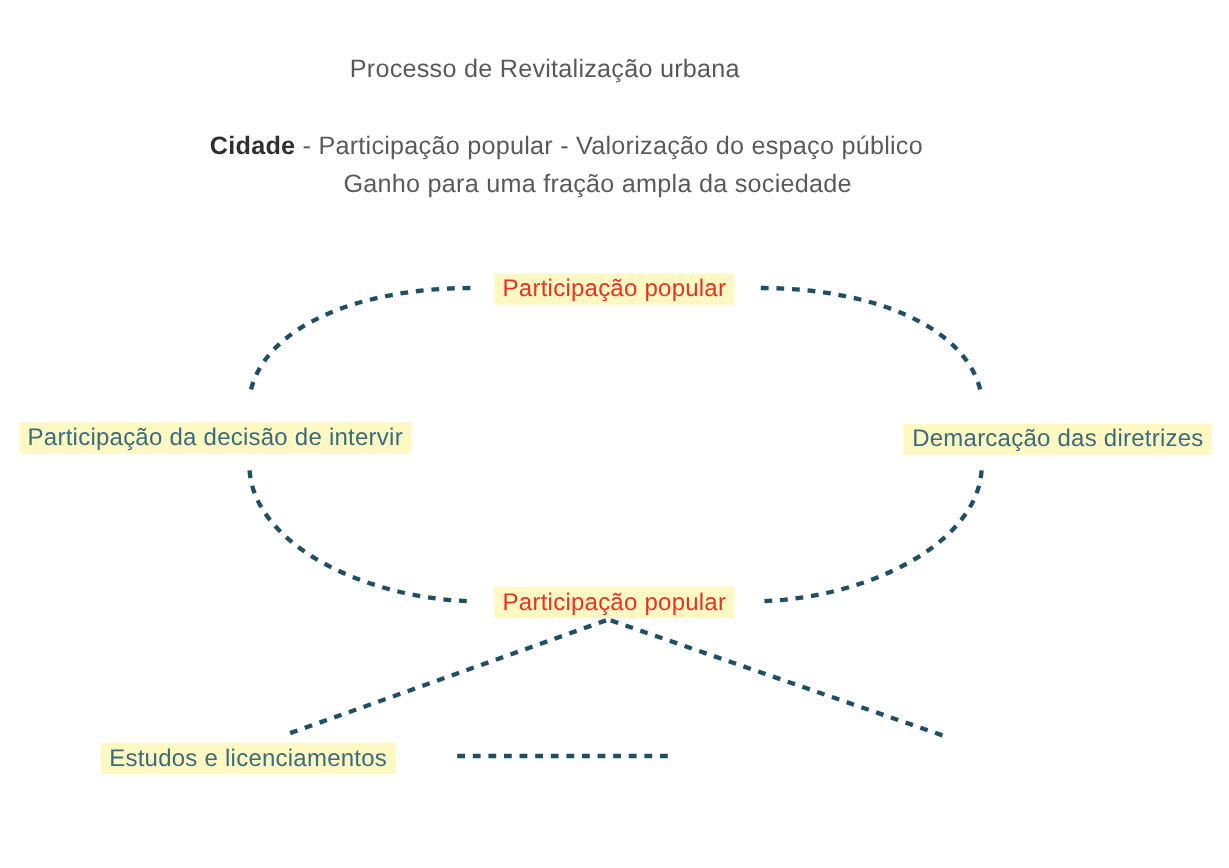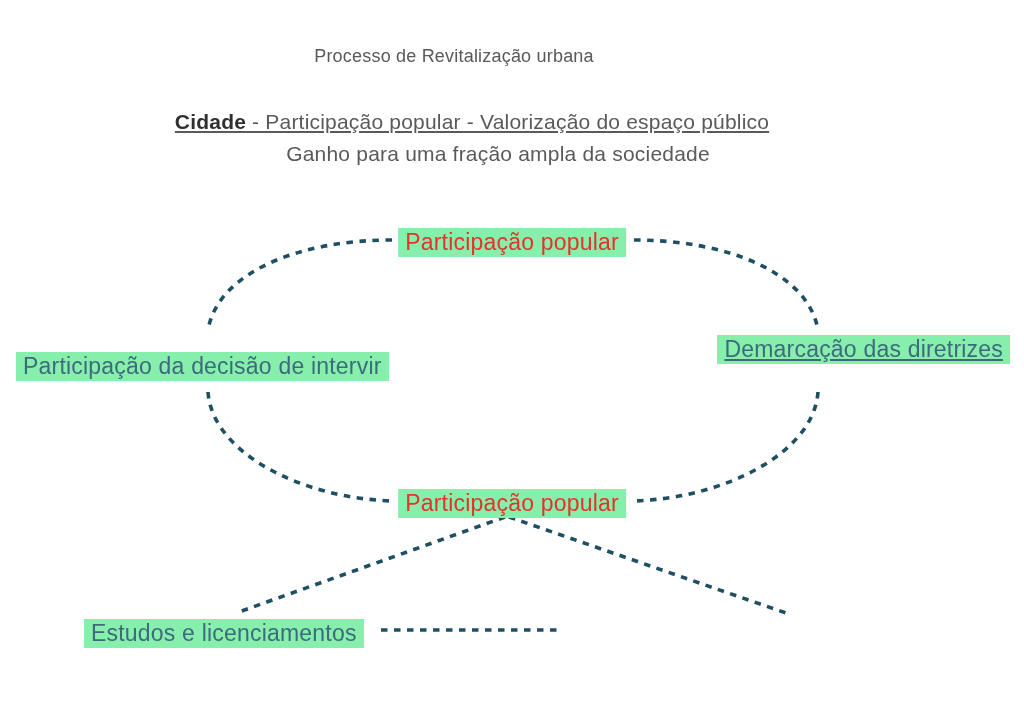--- a/index.html
+++ b/index.html
@@ -27,35 +27,34 @@
     left: 0;
     top: 0;
     width: 1024px;
     text-align: center;
   }
   .header-title {
     position: absolute;
     top: 46px;
     left: 0;
     width: 908px;
-    font-size: 18px;
+    font-size: 21px;
     color: #595959;
     letter-spacing: 0.2px;
     white-space: nowrap;
   }
   .header-line2 {
     position: absolute;
     top: 110px;
     left: 0;
     width: 944px;
     font-size: 21px;
     color: #5a5a5a;
     letter-spacing: 0.2px;
     white-space: nowrap;
-    text-decoration: underline;
   }
   .header-line2 .strong {
     font-weight: bold;
     color: #2f2f2f;
   }
   .header-line3 {
     position: absolute;
     top: 142px;
     left: 0;
     width: 996px;
@@ -70,25 +69,25 @@
     position: absolute;
     left: 0;
     top: 0;
     width: 1024px;
     height: 723px;
   }
 
   
   .node {
     position: absolute;
-    font-size: 23px;
+    font-size: 20px;
     letter-spacing: 0.2px;
     white-space: nowrap;
     color: #3d6a7d;
-    background: #86efac;
+    background: #fef9c3;
     line-height: 1.1;
     padding: 2px 7px;
   }
   .node.accent {
     color: #e5332a;
   }
 
   .node-participacao-top {
     top: 228px;
     left: 50%;
@@ -97,23 +96,22 @@
   .node-participacao-bottom {
     top: 489px;
     left: 50%;
     transform: translateX(-50%);
   }
   .node-consolidacao {
     top: 352px;
     left: 16px;
   }
   .node-demarcacao {
-    top: 335px;
+    top: 353px;
     right: 14px;
-    text-decoration: underline;
   }
   .node-estudos {
     top: 619px;
     left: 84px;
     text-align: center;
   }
   .node-definicao {
     top: 619px;
     left: 560px;
   }

